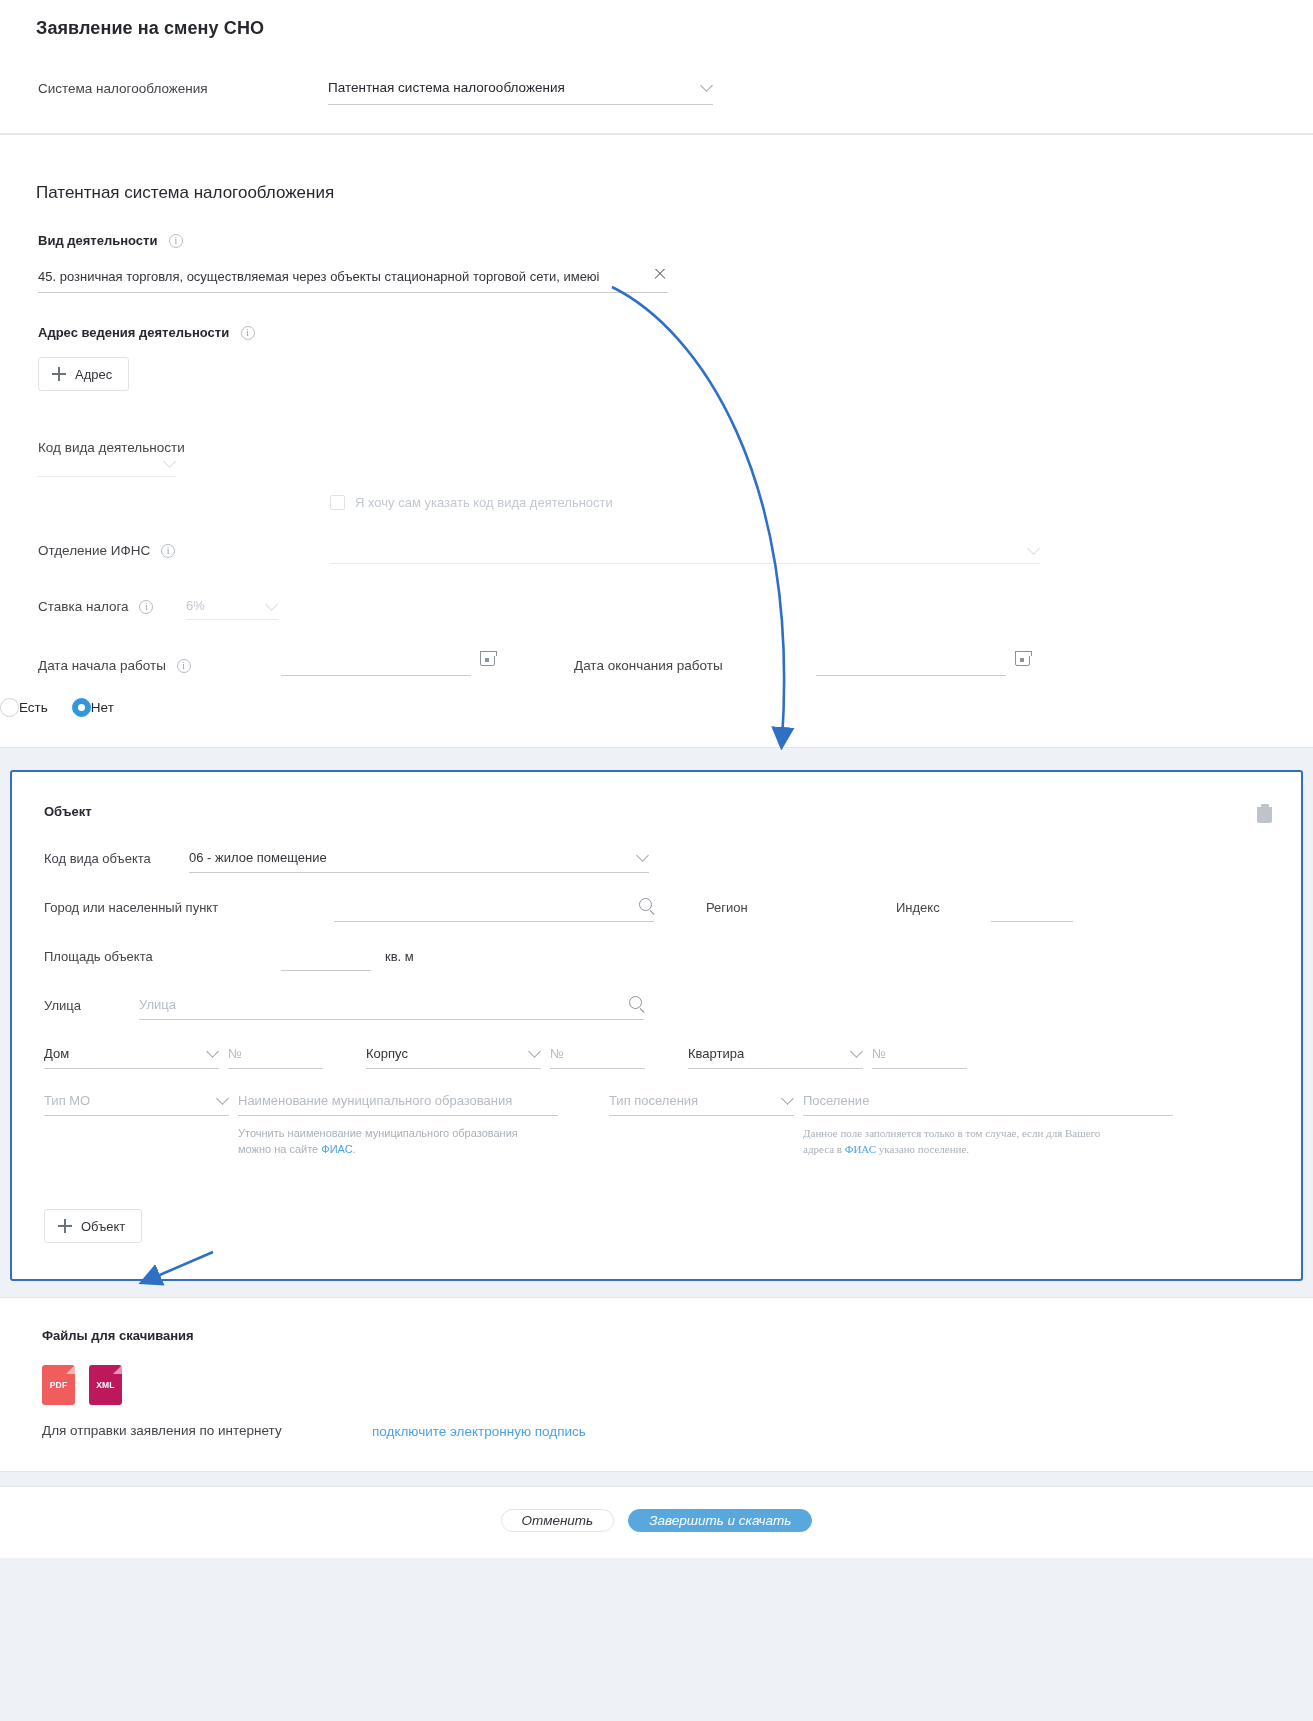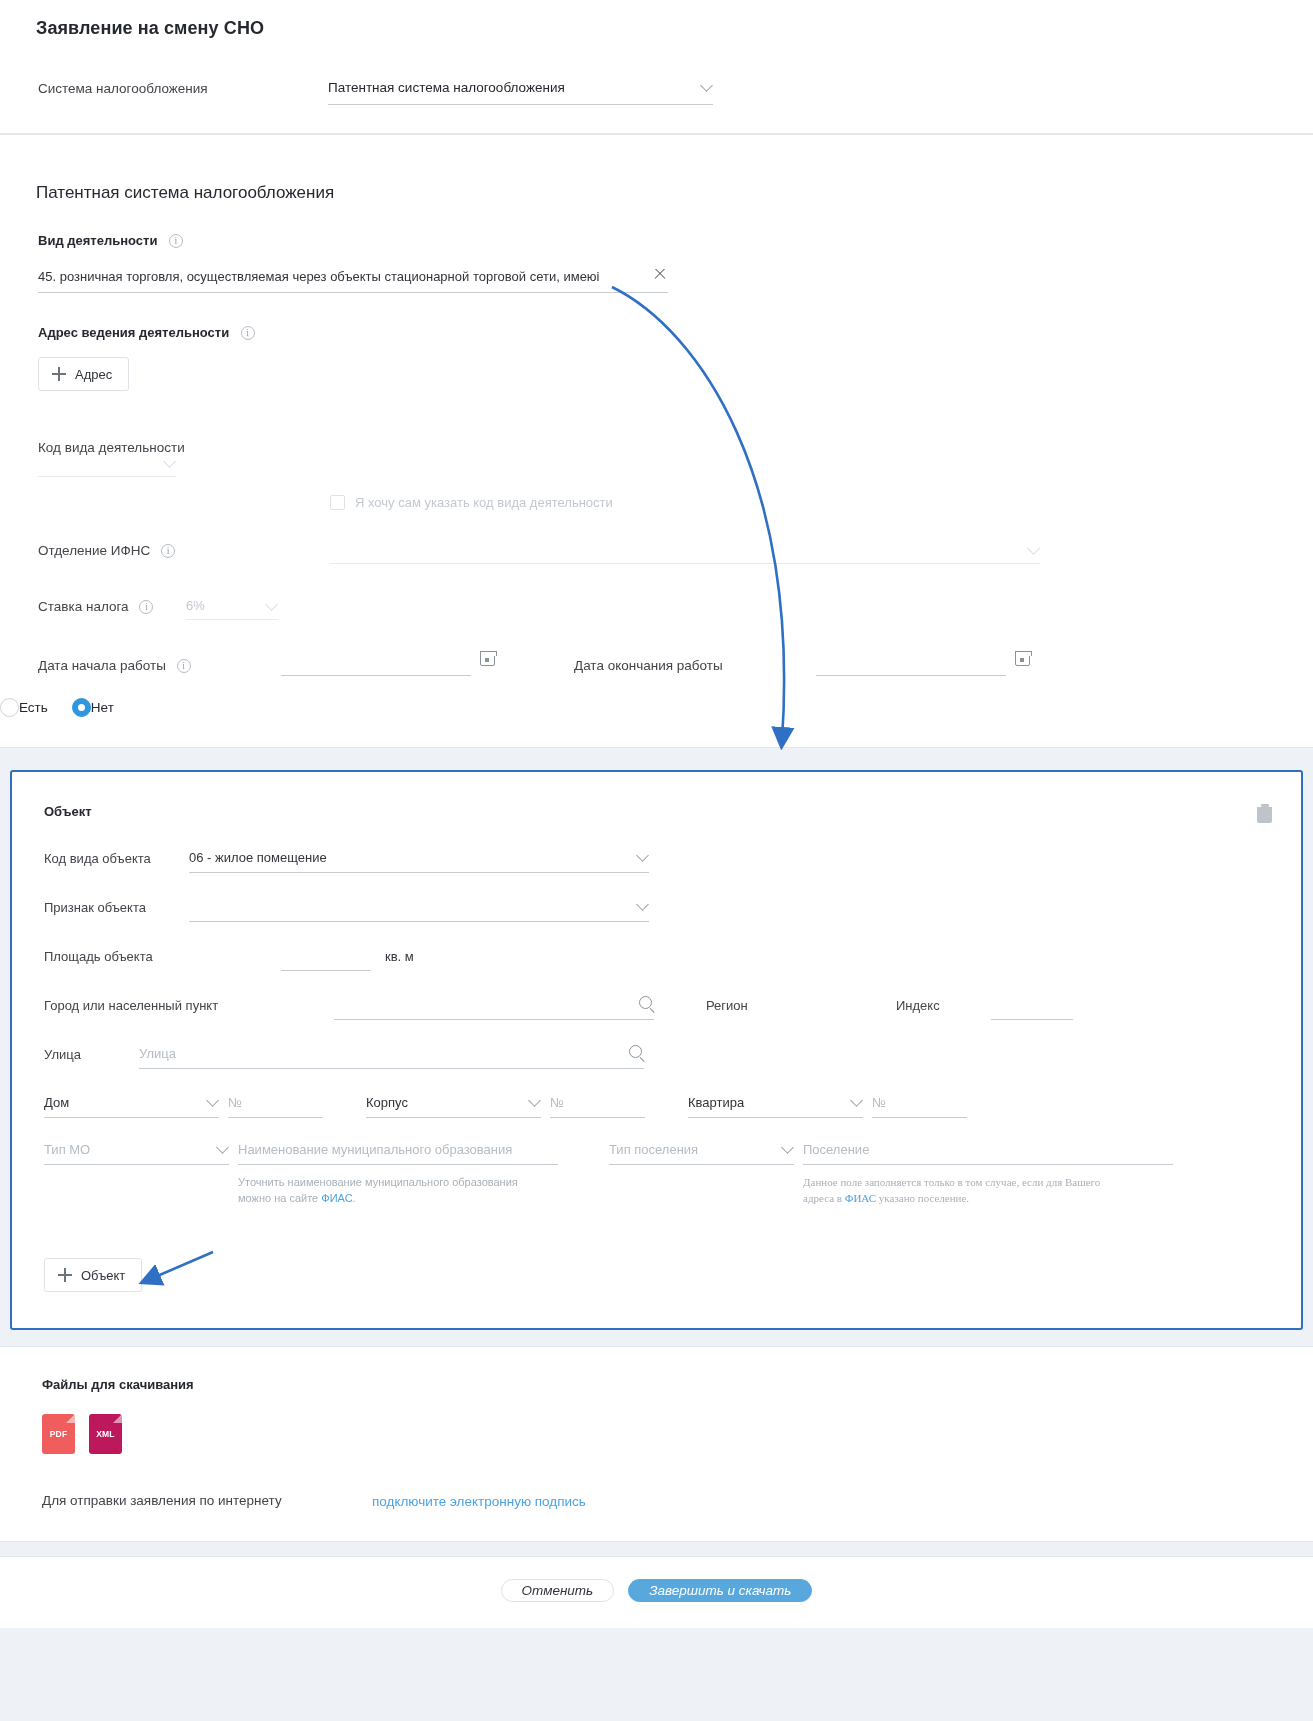--- a/index.html
+++ b/index.html
@@ -496,41 +496,35 @@
     </div>
 
     <div class="o-row">
       <div class="o-lbl w145">Код вида объекта</div>
       <div class="o-field w460">
         <span>06 - жилое помещение</span>
         <span class="chev" style="right:2px;top:1px;"></span>
       </div>
     </div>
 
+
     <div class="o-row">
-      <div class="o-lbl w145">Признак объекта</div>
-      <div class="o-field w460">
-        <span class="chev" style="right:2px;top:1px;"></span>
-      </div>
+      <div class="o-lbl" style="width:290px;">Город или населенный пункт</div>
+      <div class="o-field w320">
+        <span class="search-ic"></span>
+      </div>
+      <div class="o-lbl" style="width:190px; margin-left:52px;">Регион</div>
+      <div class="o-lbl" style="width:95px;">Индекс</div>
+      <div class="o-field" style="width:82px;"></div>
     </div>
 
     <div class="o-row">
       <div class="o-lbl w145">Площадь объекта</div>
       <div class="o-field w90" style="margin-left:92px;"></div>
       <div class="unit">кв. м</div>
-    </div>
-
-    <div class="o-row">
-      <div class="o-lbl" style="width:290px;">Город или населенный пункт</div>
-      <div class="o-field w320">
-        <span class="search-ic"></span>
-      </div>
-      <div class="o-lbl" style="width:190px; margin-left:52px;">Регион</div>
-      <div class="o-lbl" style="width:95px;">Индекс</div>
-      <div class="o-field" style="width:82px;"></div>
     </div>
 
     <div class="o-row">
       <div class="o-lbl" style="width:95px;">Улица</div>
       <div class="o-field ph" style="width:505px;">
         <span>Улица</span>
         <span class="search-ic"></span>
       </div>
     </div>
 
@@ -608,21 +602,21 @@
       <div class="file-icons">
         <div class="fico pdf">
           <span class="fold"></span>
           <span>PDF</span>
         </div>
         <div class="fico xml">
           <span class="fold"></span>
           <span>XML</span>
         </div>
       </div>
-      <div style="display:flex; align-items:center; margin-top:37px;">
+      <div style="display:flex; align-items:center; margin-top:16px;">
         <span class="lbl" style="width:330px;">Для отправки заявления по интернету</span>
         <span class="link" style="font-size:13.5px;">подключите электронную подпись</span>
       </div>
     </div>
   </div>
 
   <div class="footer-bar">
     <button class="btn btn-cancel">Отменить</button>
     <button class="btn btn-primary">Завершить и скачать</button>
   </div>

